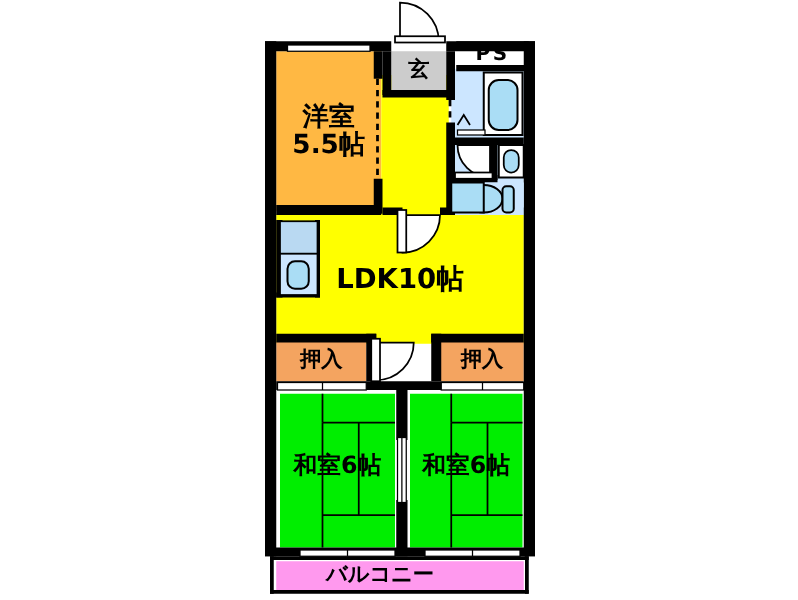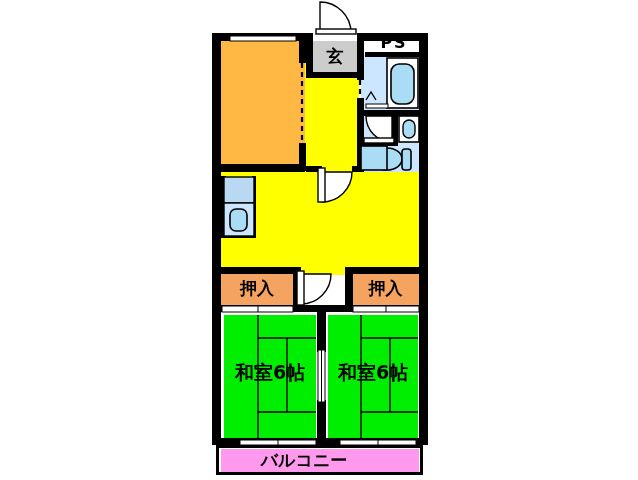--- a/index.html
+++ b/index.html
@@ -219,21 +219,26 @@
 
       <g>
         <rect x="224" y="177" width="30" height="26" fill="#b9d9f2" stroke="#000000" stroke-width="1.4"></rect>
         <rect x="224" y="203" width="30" height="33" fill="#cce6ff" stroke="#000000" stroke-width="1.4"></rect>
         <rect x="230" y="209" width="17" height="22" rx="6" ry="6" fill="#aaddf5" stroke="#000000" stroke-width="1.6"></rect>
       </g>
     </g>
 
   </svg>
 
-
+  <div class="lbl" style="left:221px; top:82px; width:84px; font-size:21px;">
+    <div>洋室</div>
+    <div>5.5帖</div>
+  </div>
+
+  <div class="lbl" style="left:221px; top:212px; width:198px; font-size:22px;">LDK10帖</div>
 
   <div class="lbl" style="left:224px; top:363px; width:92px; font-size:19px;">和室6帖</div>
 
   <div class="lbl" style="left:328px; top:363px; width:90px; font-size:19px;">和室6帖</div>
 
   <div class="lbl" style="left:221px; top:280px; width:72px; font-size:17px;">押入</div>
 
   <div class="lbl" style="left:352px; top:280px; width:67px; font-size:17px;">押入</div>
 
   <div class="lbl" style="left:313px; top:48px; width:44px; font-size:17px;">玄</div>

